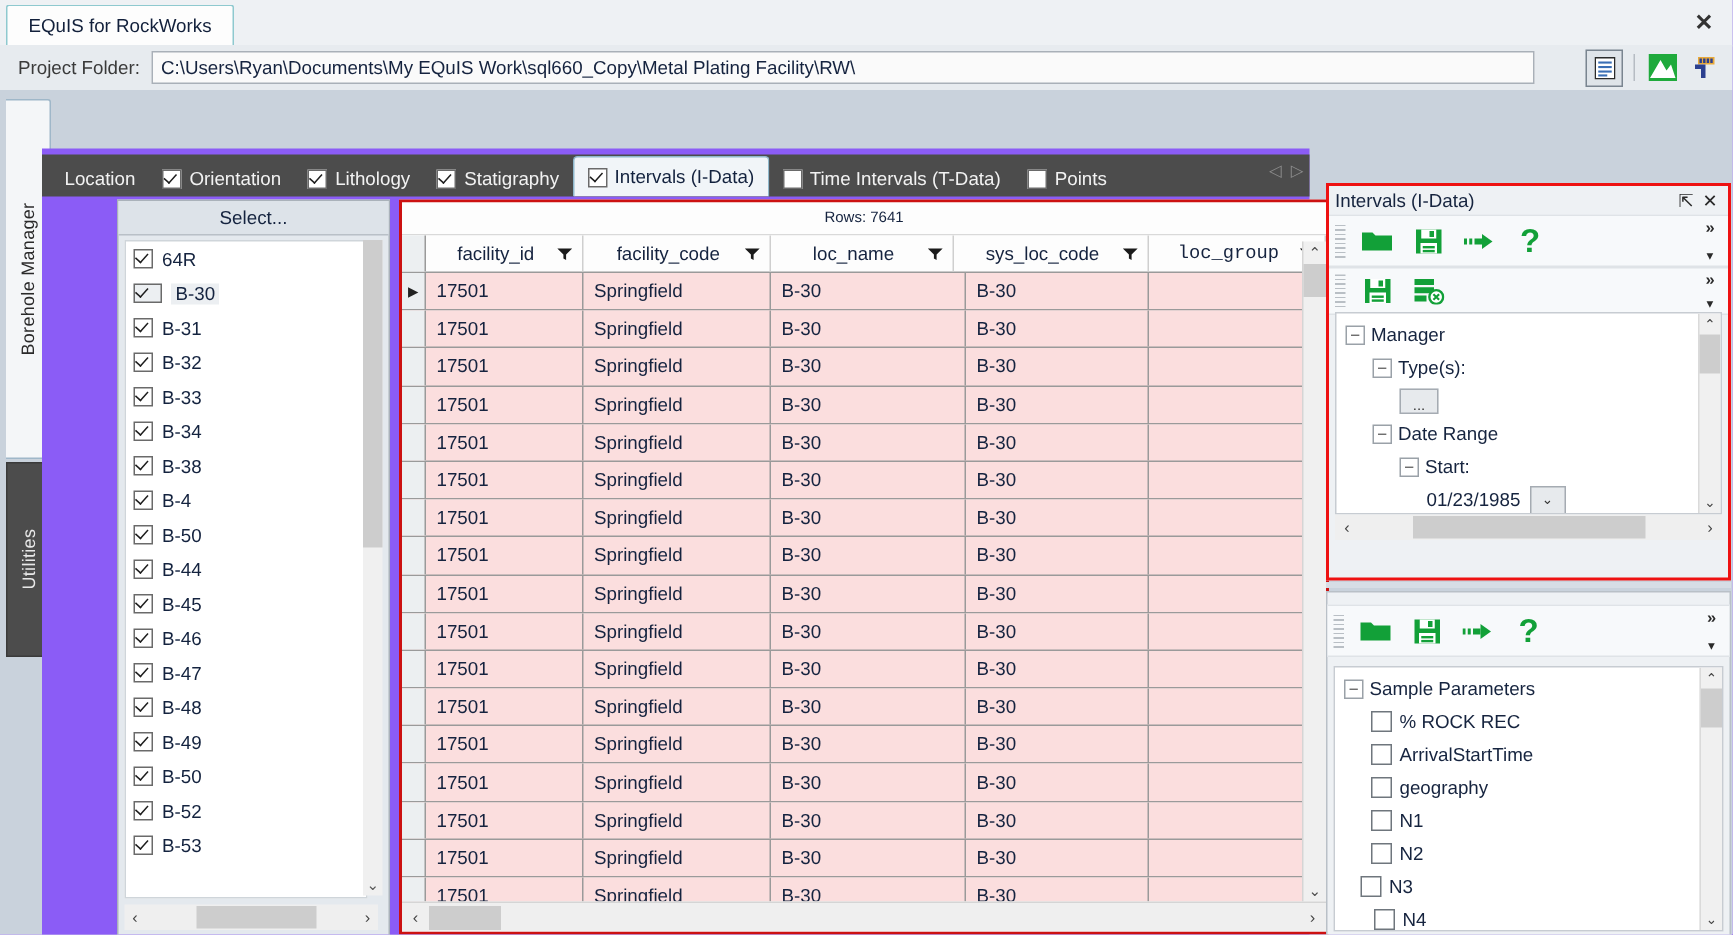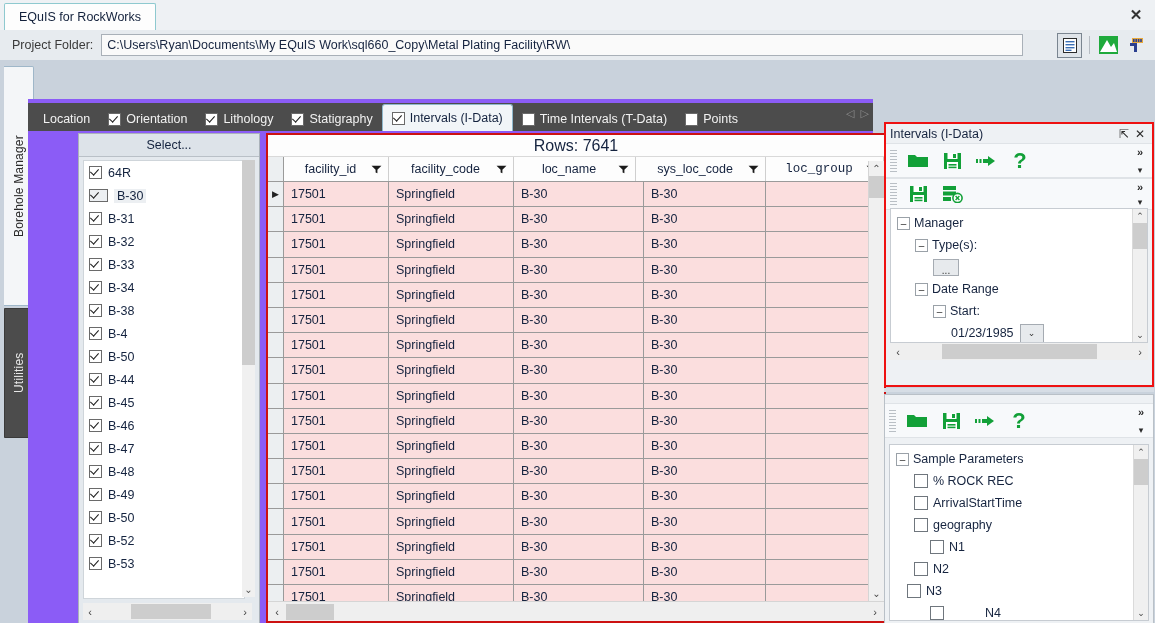--- a/index.html
+++ b/index.html
@@ -80,21 +80,21 @@
              display:flex;align-items:center;justify-content:center;font-size:10px;color:#555;}
   .selhs{position:absolute;left:4px;bottom:4px;width:169px;height:17px;background:#efefef;
          display:flex;align-items:center;justify-content:space-between;}
   .selhs .ar{width:14px;text-align:center;font-size:11px;color:#444;}
   .selhs .thumb{height:15px;width:80px;background:#cdcdcd;margin-left:6px;}
 
   
   .grid{position:absolute;left:238px;top:34px;width:620px;height:490px;
         background:#fff;border:2px solid #cc1111;box-sizing:border-box;}
   .gridrows{height:21px;background:#fdfdfd;border-bottom:1px solid #d9d9d9;
-            display:flex;align-items:center;justify-content:center;font-size:16px;color:#15233f;text-align:center;}
+            display:flex;align-items:center;justify-content:center;font-size:10px;color:#15233f;text-align:center;}
   .ghead{display:flex;height:25px;background:#fdfdfd;border-bottom:1px solid #9a9a9a;
          box-sizing:border-box;}
   .gh{display:flex;align-items:center;justify-content:space-between;
       padding:0 6px;border-right:1px solid #cfcfcf;font-size:12.5px;color:#15233f;box-sizing:border-box;}
   .gh .lbl{flex:1;text-align:center;}
   .funnel{width:11px;height:9px;flex:0 0 auto;}
   .gbody{position:absolute;left:0;top:47px;right:15px;bottom:20px;overflow:hidden;}
   .grow{display:flex;height:25.2px;background:#fbdede;border-bottom:1px solid #9a9a9a;box-sizing:border-box;}
   .gcell{padding:0 7px;display:flex;align-items:center;border-right:1px solid #9a9a9a;
          font-size:12.5px;color:#15233f;box-sizing:border-box;overflow:hidden;white-space:nowrap;}
@@ -673,33 +673,33 @@
               <span>% ROCK REC</span>
             </div>
             <div class="tnode" style="padding-left: 24px;">
               <span class="ckb"></span>
               <span>ArrivalStartTime</span>
             </div>
             <div class="tnode" style="padding-left: 24px;">
               <span class="ckb"></span>
               <span>geography</span>
             </div>
-            <div class="tnode" style="padding-left: 40px;">
+            <div class="tnode" style="padding-left: 24px;">
               <span class="ckb"></span>
               <span>N1</span>
             </div>
             <div class="tnode" style="padding-left: 24px;">
               <span class="ckb"></span>
               <span>N2</span>
             </div>
             <div class="tnode" style="padding-left: 17px;">
               <span class="ckb"></span>
               <span>N3</span>
             </div>
-            <div class="tnode" style="padding-left: 40px; gap: 36px;">
+            <div class="tnode" style="padding-left: 26px;">
               <span class="ckb"></span>
               <span>N4</span>
             </div>
           </div>
         <div class="tvs">
           <div class="up">⌃</div>
           <div class="thumb"></div>
           <div class="dn">⌄</div>
         </div>
       </div>

